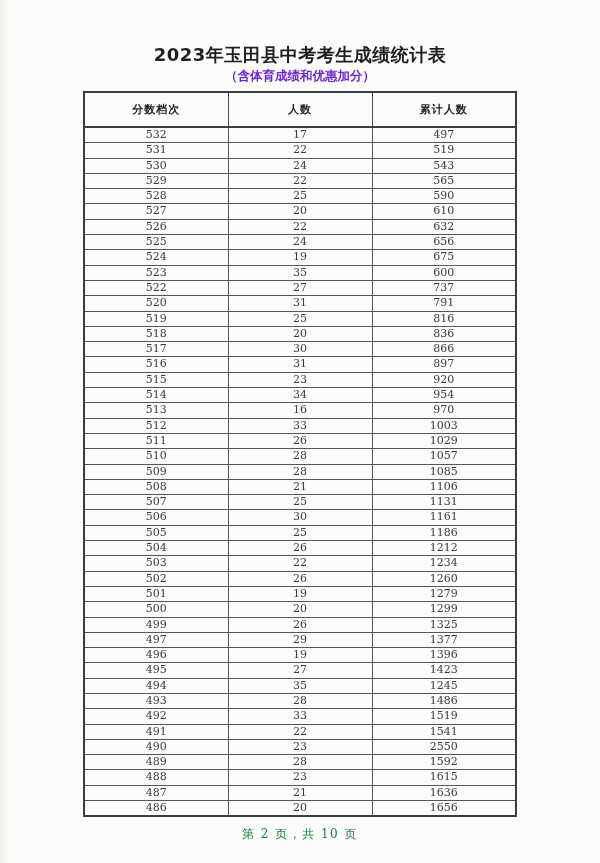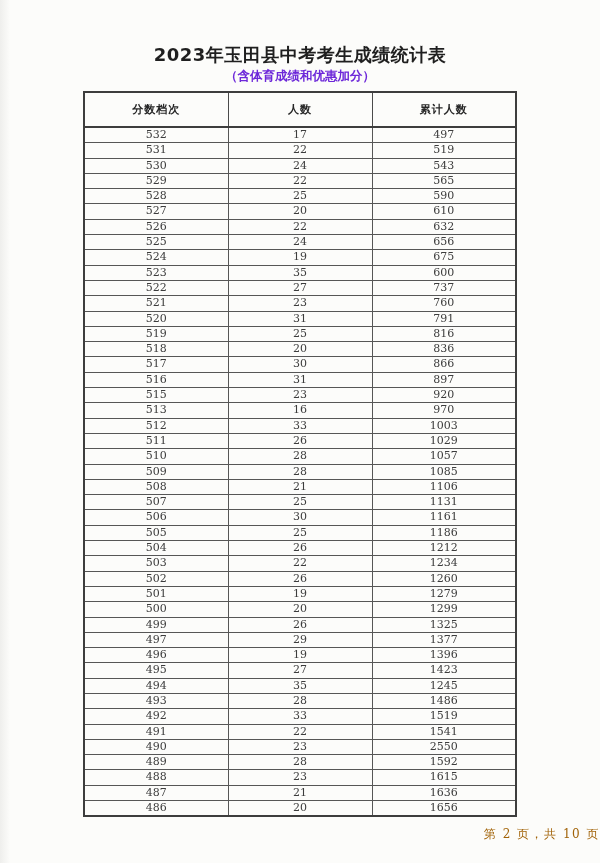--- a/index.html
+++ b/index.html
@@ -71,23 +71,23 @@
     font-size: 11px;
     text-align: center;
     vertical-align: middle;
     color: #3c3c3c;
     border: 1px solid #565656;
     padding: 0;
     font-family: "DejaVu Serif", serif;
   }
   .footer {
     margin-top: 9px;
-    text-align: right;
+    text-align: center;
     font-size: 12px;
-    color: #a16207;
+    color: #15803d;
     letter-spacing: 1.5px;
     font-family: "DejaVu Serif", serif;
   }
 </style>
 </head>
 <body>
 
 <div class="page">
 
   <h1 class="title">2023年玉田县中考考生成绩统计表</h1>
@@ -152,25 +152,20 @@
           <td>523</td>
           <td>35</td>
           <td>600</td>
         </tr>
         <tr>
           <td>522</td>
           <td>27</td>
           <td>737</td>
         </tr>
         <tr>
-          <td>521</td>
-          <td>23</td>
-          <td>760</td>
-        </tr>
-        <tr>
           <td>520</td>
           <td>31</td>
           <td>791</td>
         </tr>
         <tr>
           <td>519</td>
           <td>25</td>
           <td>816</td>
         </tr>
         <tr>
@@ -187,20 +182,25 @@
           <td>516</td>
           <td>31</td>
           <td>897</td>
         </tr>
         <tr>
           <td>515</td>
           <td>23</td>
           <td>920</td>
         </tr>
         <tr>
+          <td>514</td>
+          <td>34</td>
+          <td>954</td>
+        </tr>
+        <tr>
           <td>513</td>
           <td>16</td>
           <td>970</td>
         </tr>
         <tr>
           <td>512</td>
           <td>33</td>
           <td>1003</td>
         </tr>
         <tr>

